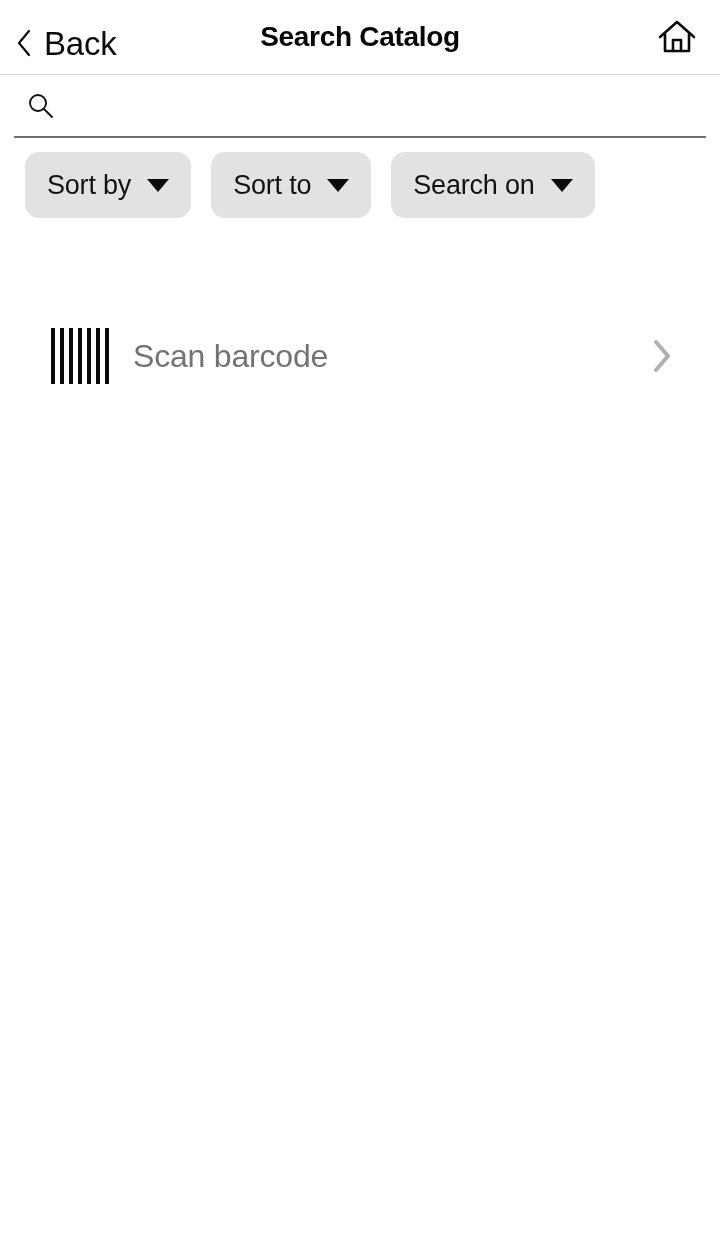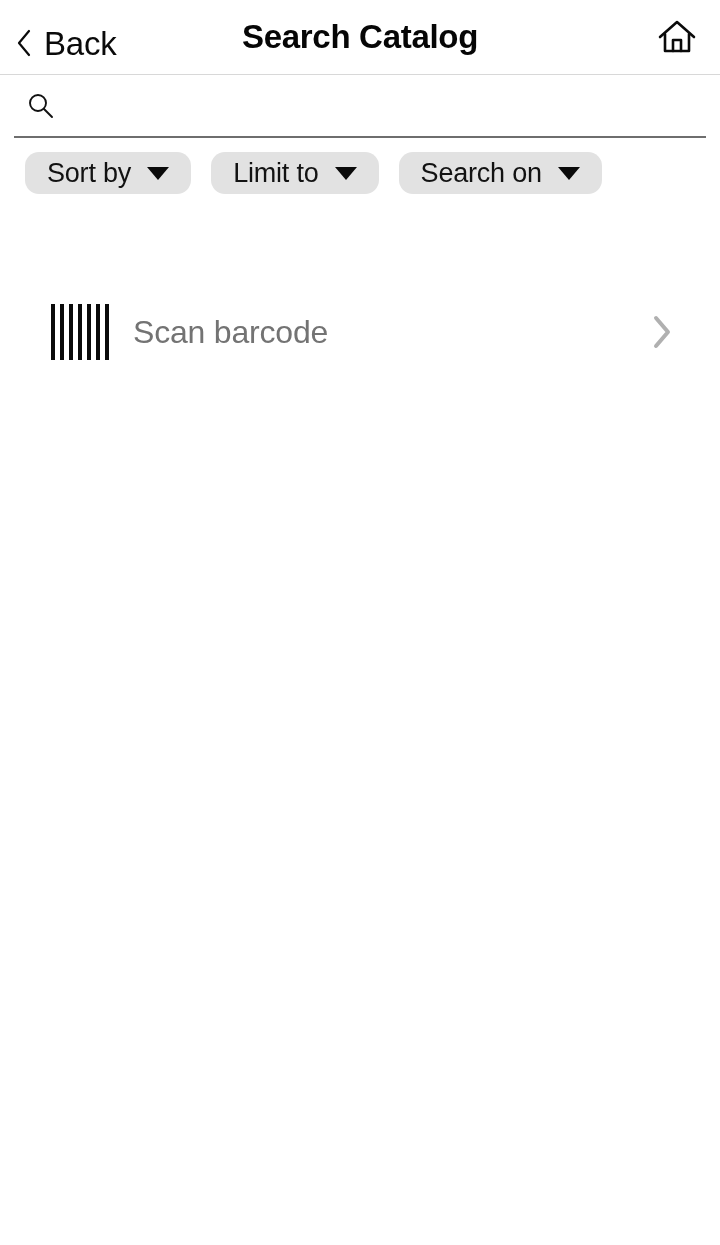--- a/index.html
+++ b/index.html
@@ -52,21 +52,21 @@
   }
   .header-title {
     position: absolute;
     left: 0;
     right: 0;
     top: 0;
     height: 74px;
     display: flex;
     align-items: center;
     justify-content: center;
-    font-size: 33px;
+    font-size: 28px;
     font-weight: 700;
     letter-spacing: -0.3px;
     color: #060606;
     pointer-events: none;
   }
   .home-btn {
     position: absolute;
     right: 22px;
     top: 0;
     height: 74px;
@@ -121,21 +121,21 @@
   .chips {
     display: flex;
     align-items: center;
     gap: 20px;
     padding: 14px 0 0 25px;
   }
   .chip {
     background: #e2e2e2;
     border: none;
     border-radius: 14px;
-    height: 42px;
+    height: 66px;
     display: flex;
     align-items: center;
     gap: 16px;
     padding: 0 22px;
     cursor: pointer;
     font-family: "Liberation Sans", sans-serif;
   }
   .chip-label {
     font-size: 27px;
     font-weight: 400;
@@ -221,21 +221,21 @@
 </div>
 
 <div class="chips">
 
   <button class="chip">
     <span class="chip-label">Sort by</span>
     <span class="caret"></span>
   </button>
 
   <button class="chip">
-    <span class="chip-label">Limit to</span>
+    <span class="chip-label">Sort to</span>
     <span class="caret"></span>
   </button>
 
   <button class="chip">
     <span class="chip-label">Search on</span>
     <span class="caret"></span>
   </button>
 
 </div>
 

